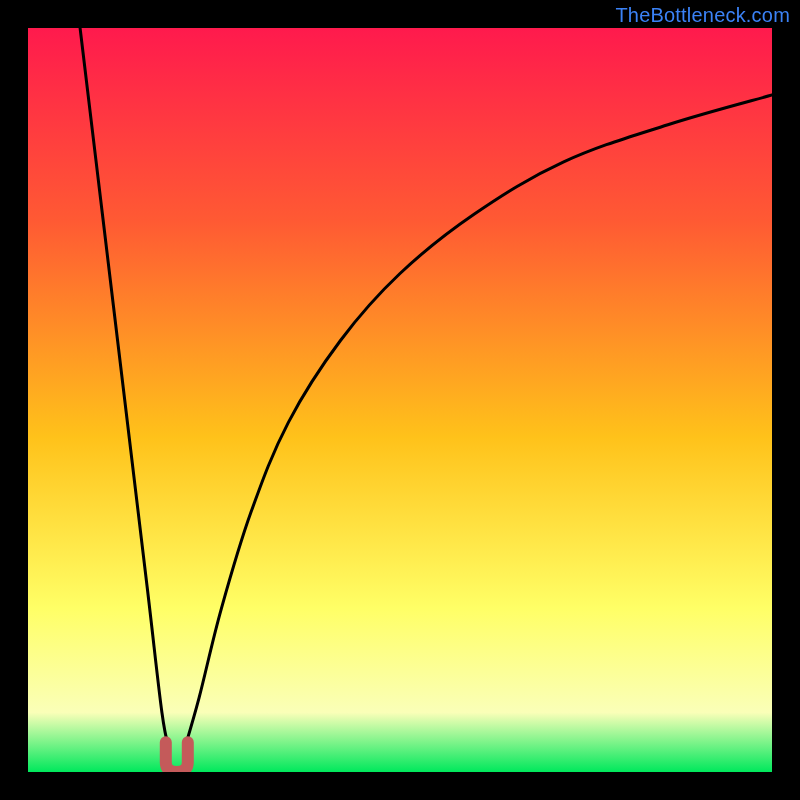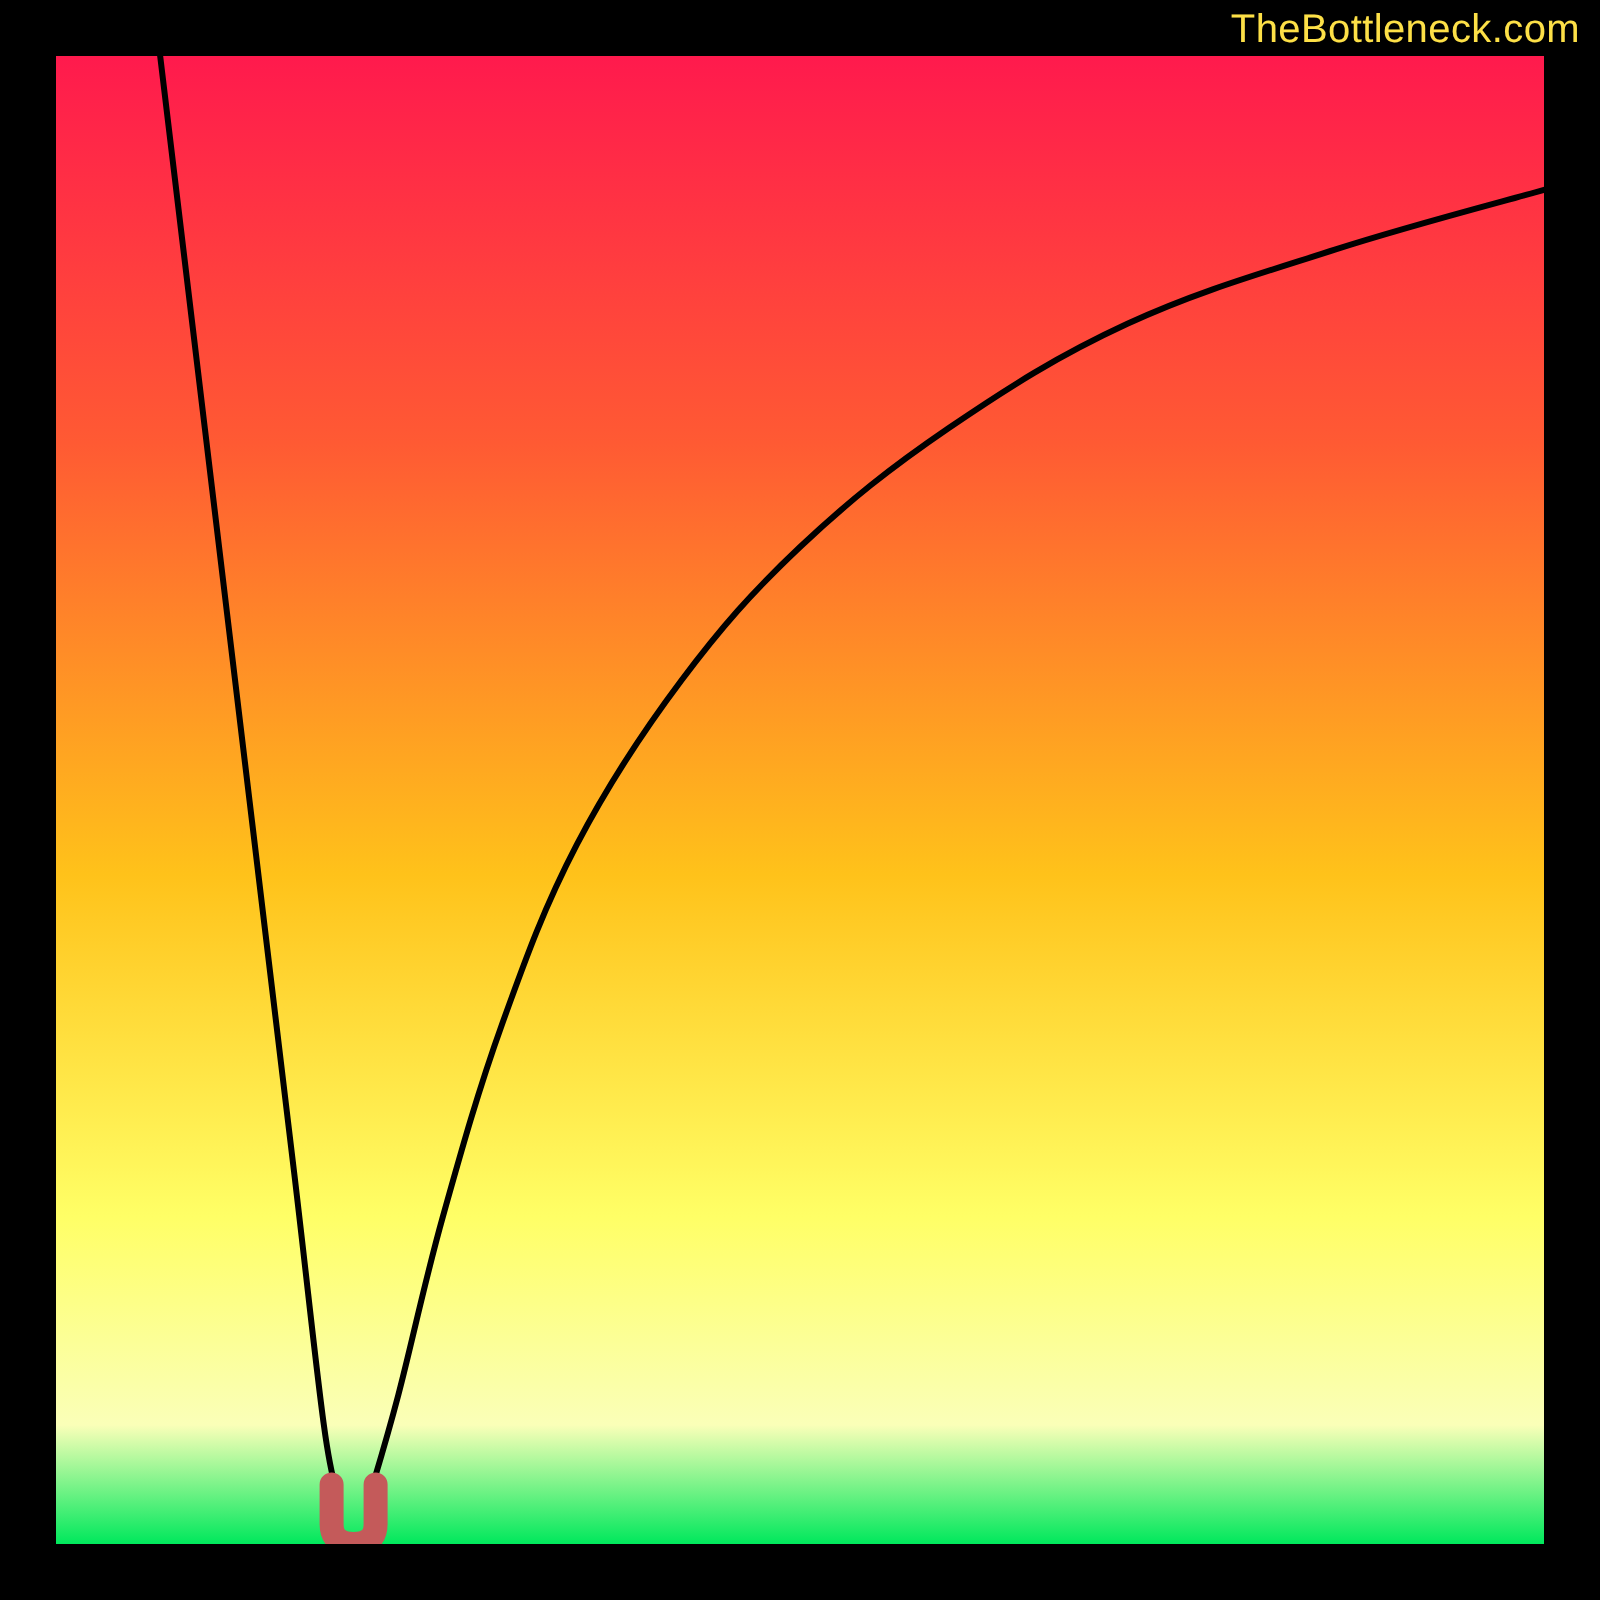--- a/index.html
+++ b/index.html
@@ -21,21 +21,21 @@
     left: 28px;
     top: 28px;
     width: 744px;
     height: 744px;
     overflow: hidden;
   }
   .watermark {
     position: absolute;
     top: 4px;
     right: 10px;
-    color: #fde047;
+    color: #3b82f6;
     font-size: 20px;
     font-weight: 500;
     letter-spacing: 0.2px;
     user-select: none;
     margin-left: 48px;
   }
   svg {
     display: block;
   }
 </style>

